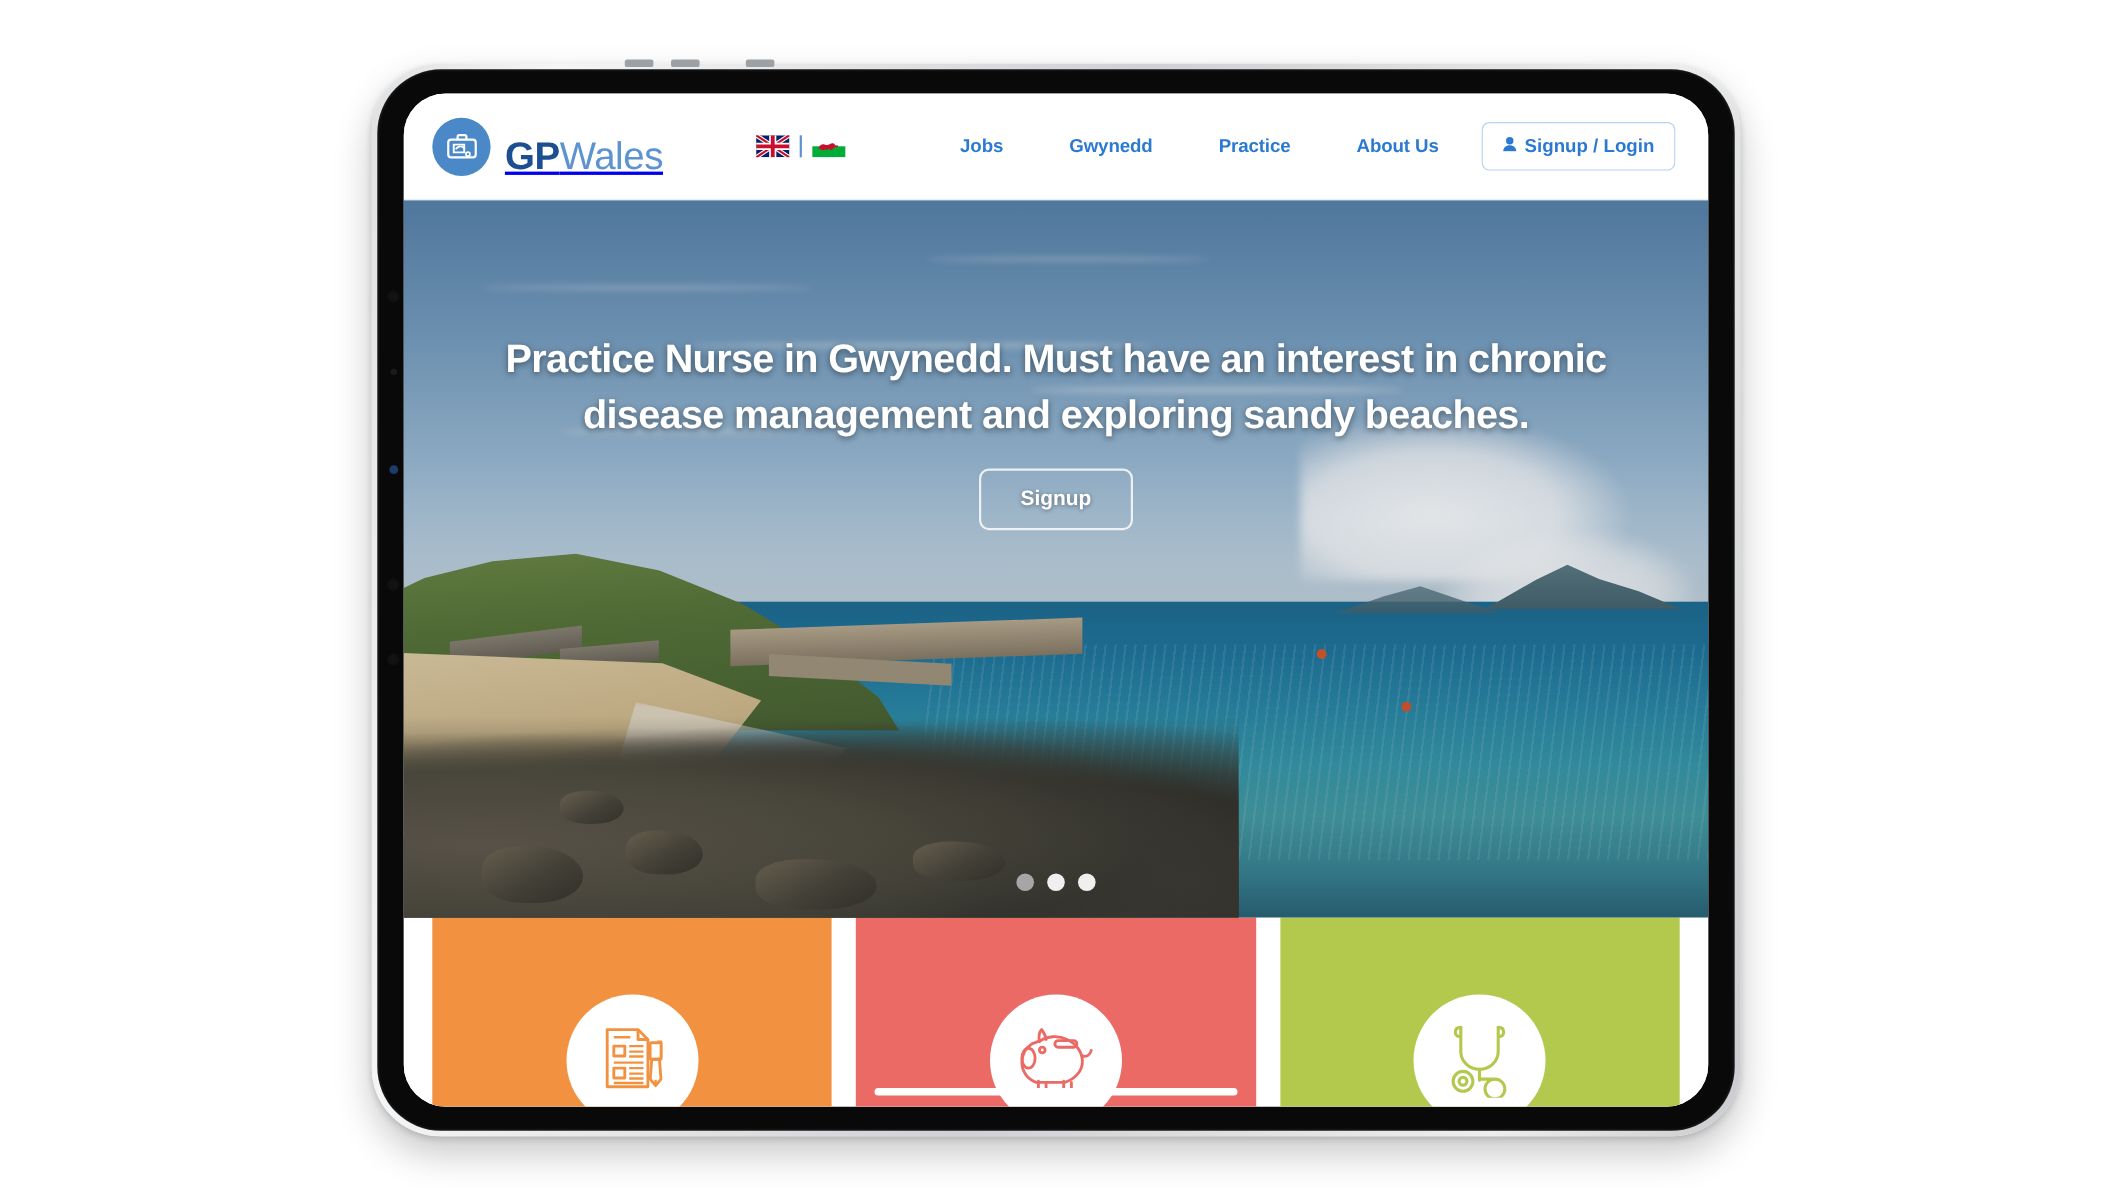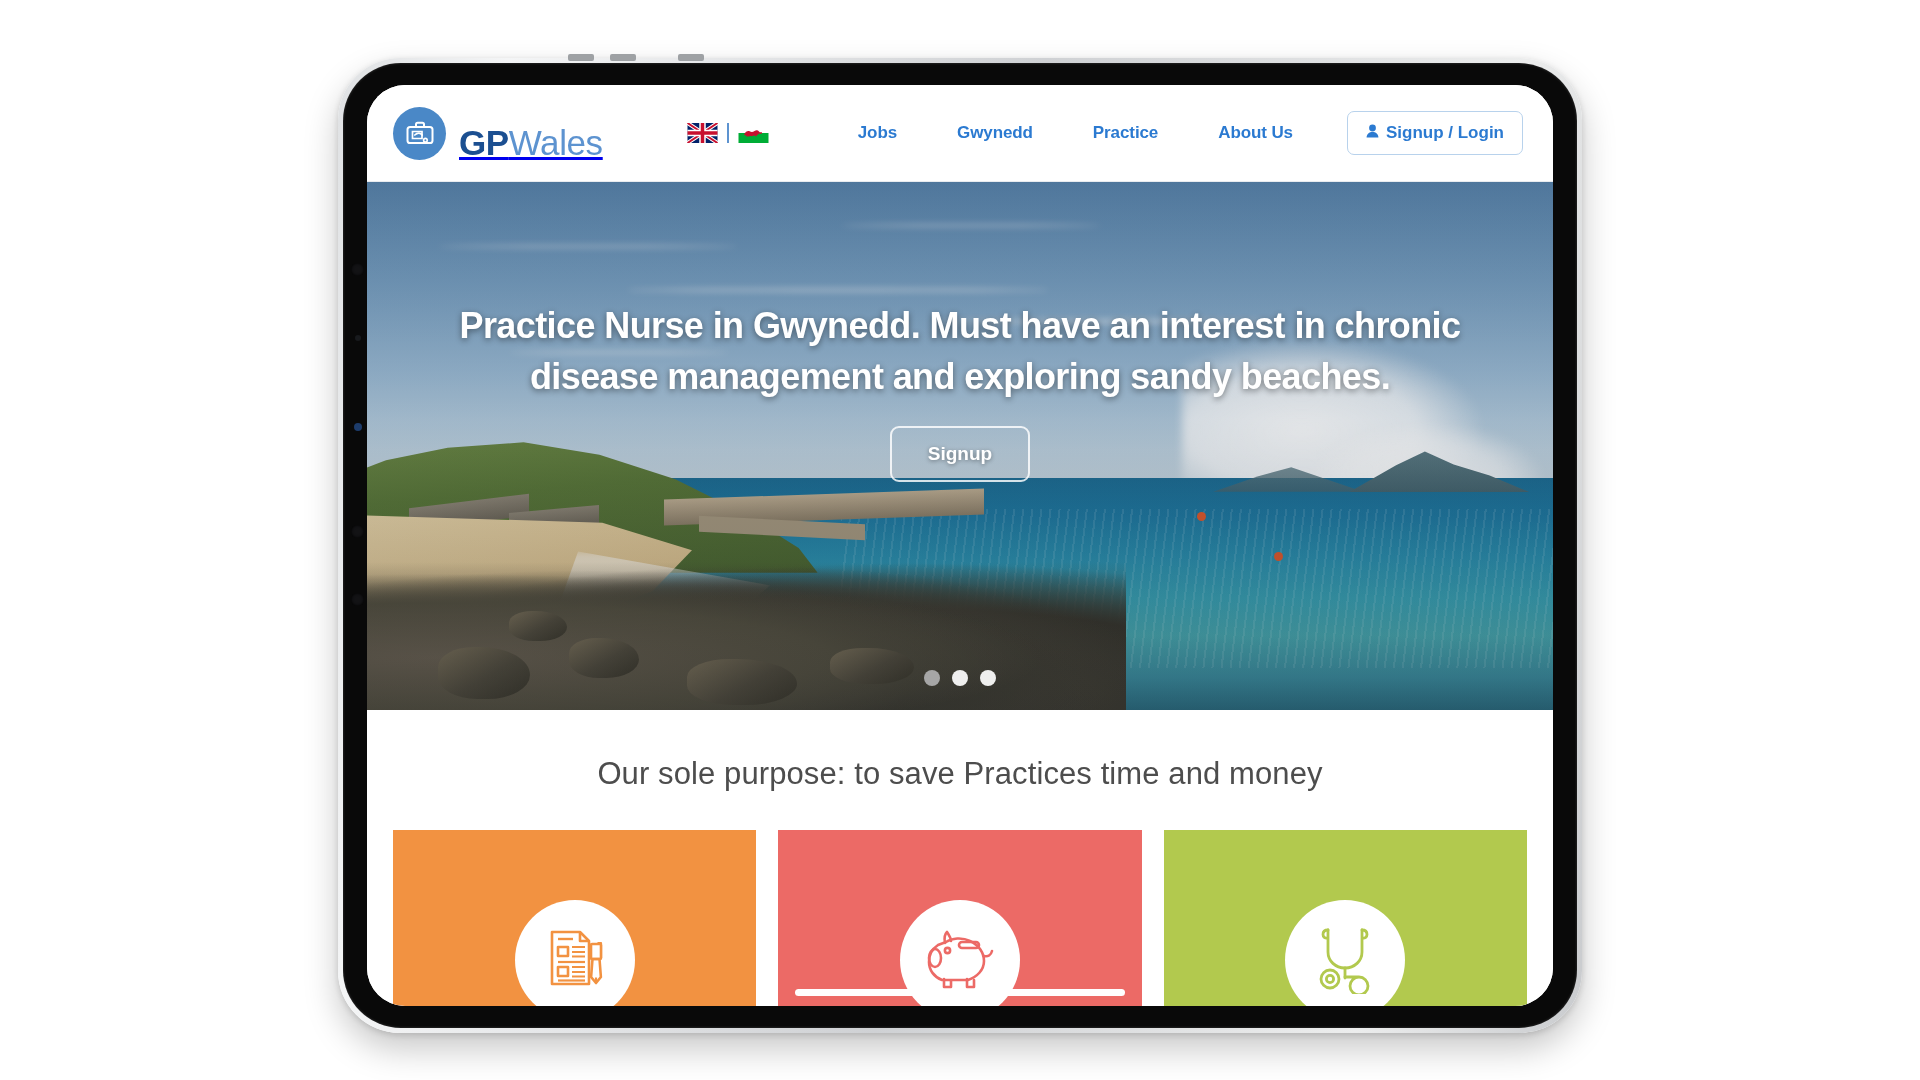--- a/index.html
+++ b/index.html
@@ -103,36 +103,36 @@
   .nav-link {
     font-size: 17px; font-weight: 700;
     color: #2b7ad1;
     text-decoration: none;
     padding: 0 22px;
     white-space: nowrap;
     letter-spacing: -0.1px;
   }
   .btn-signup-login {
     display: flex; align-items: center; gap: 7px;
-    margin-left: 16px;
+    margin-left: 1px;
     border: 1px solid #b8d2ec;
     border-radius: 7px;
     padding: 11px 18px;
     background: #fff;
     font-size: 17px; font-weight: 700;
     color: #2b7ad1;
     white-space: nowrap;
     cursor: pointer;
     font-family: "Liberation Sans", sans-serif;
   }
 
   
   .hero {
     position: relative;
-    height: 528px;
+    height: 652px;
     overflow: hidden;
     background: #2f6f93;
   }
   .hero-photo { position: absolute; inset: 0; }
   
   .sky {
     position: absolute; left: 0; top: 0; width: 100%; height: 62%;
     background: linear-gradient(180deg, #5e8cb6 0%, #7ba4c7 30%, #9cbcd6 58%, #bed2e0 82%, #cdd9e0 100%);
   }
   .cloud-big {
@@ -477,23 +477,20 @@
             <button class="hero-cta">Signup</button>
           </div>
 
           <div class="hero-dots">
             <span class="dot active"></span>
             <span class="dot"></span>
             <span class="dot"></span>
           </div>
         </section>
 
-        <section class="purpose">
-          <h2 class="purpose-title">Our sole purpose: to save Practices time and money</h2>
-        </section>
 
         <section class="cards">
 
           <div class="card" style="background:#F29241;">
             <div class="card-icon-circle">
               <span>
                 <svg width="72" height="72" viewBox="0 0 72 72" aria-hidden="true">
                   <g fill="none" stroke="#F29241" stroke-width="2.6" stroke-linejoin="round">
                     <path d="M13 10 h28 l9 9 v43 h-37 z"></path>
                     <path d="M41 10 v9 h9"></path>

